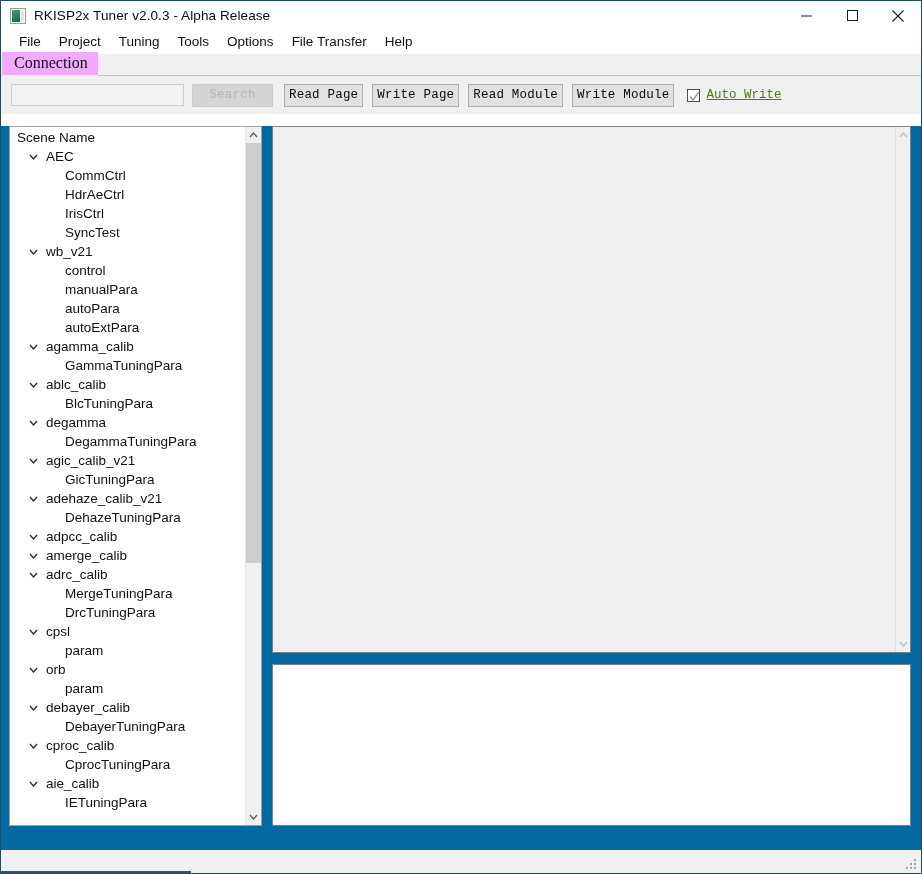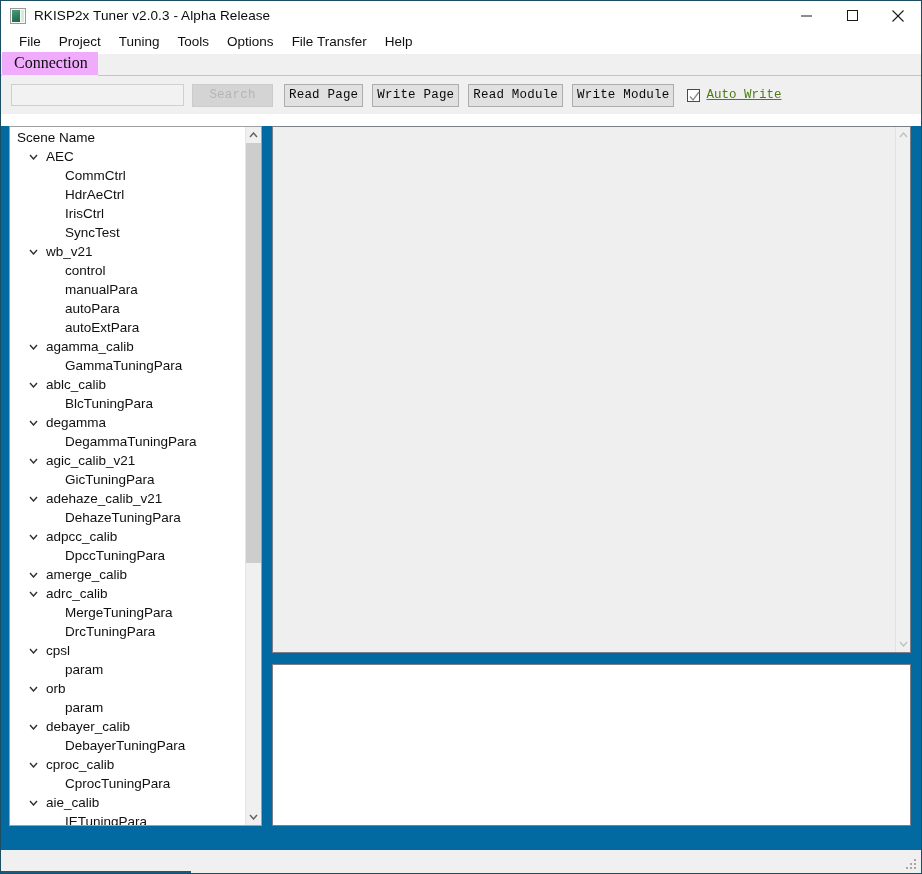--- a/index.html
+++ b/index.html
@@ -461,23 +461,20 @@
               <span class="tree-label">DehazeTuningPara</span>
             </div>
             <div class="tree-row parent">
               <span class="chev">
                 <svg width="9" height="6" viewBox="0 0 9 6">
                   <polyline points="1,1 4.5,5 8,1" fill="none" stroke="#303030" stroke-width="1.4"></polyline>
                 </svg>
               </span>
               <span class="tree-label">adpcc_calib</span>
             </div>
-            <div class="tree-row child">
-              <span class="tree-label">DpccTuningPara</span>
-            </div>
             <div class="tree-row parent">
               <span class="chev">
                 <svg width="9" height="6" viewBox="0 0 9 6">
                   <polyline points="1,1 4.5,5 8,1" fill="none" stroke="#303030" stroke-width="1.4"></polyline>
                 </svg>
               </span>
               <span class="tree-label">amerge_calib</span>
             </div>
             <div class="tree-row parent">
               <span class="chev">

